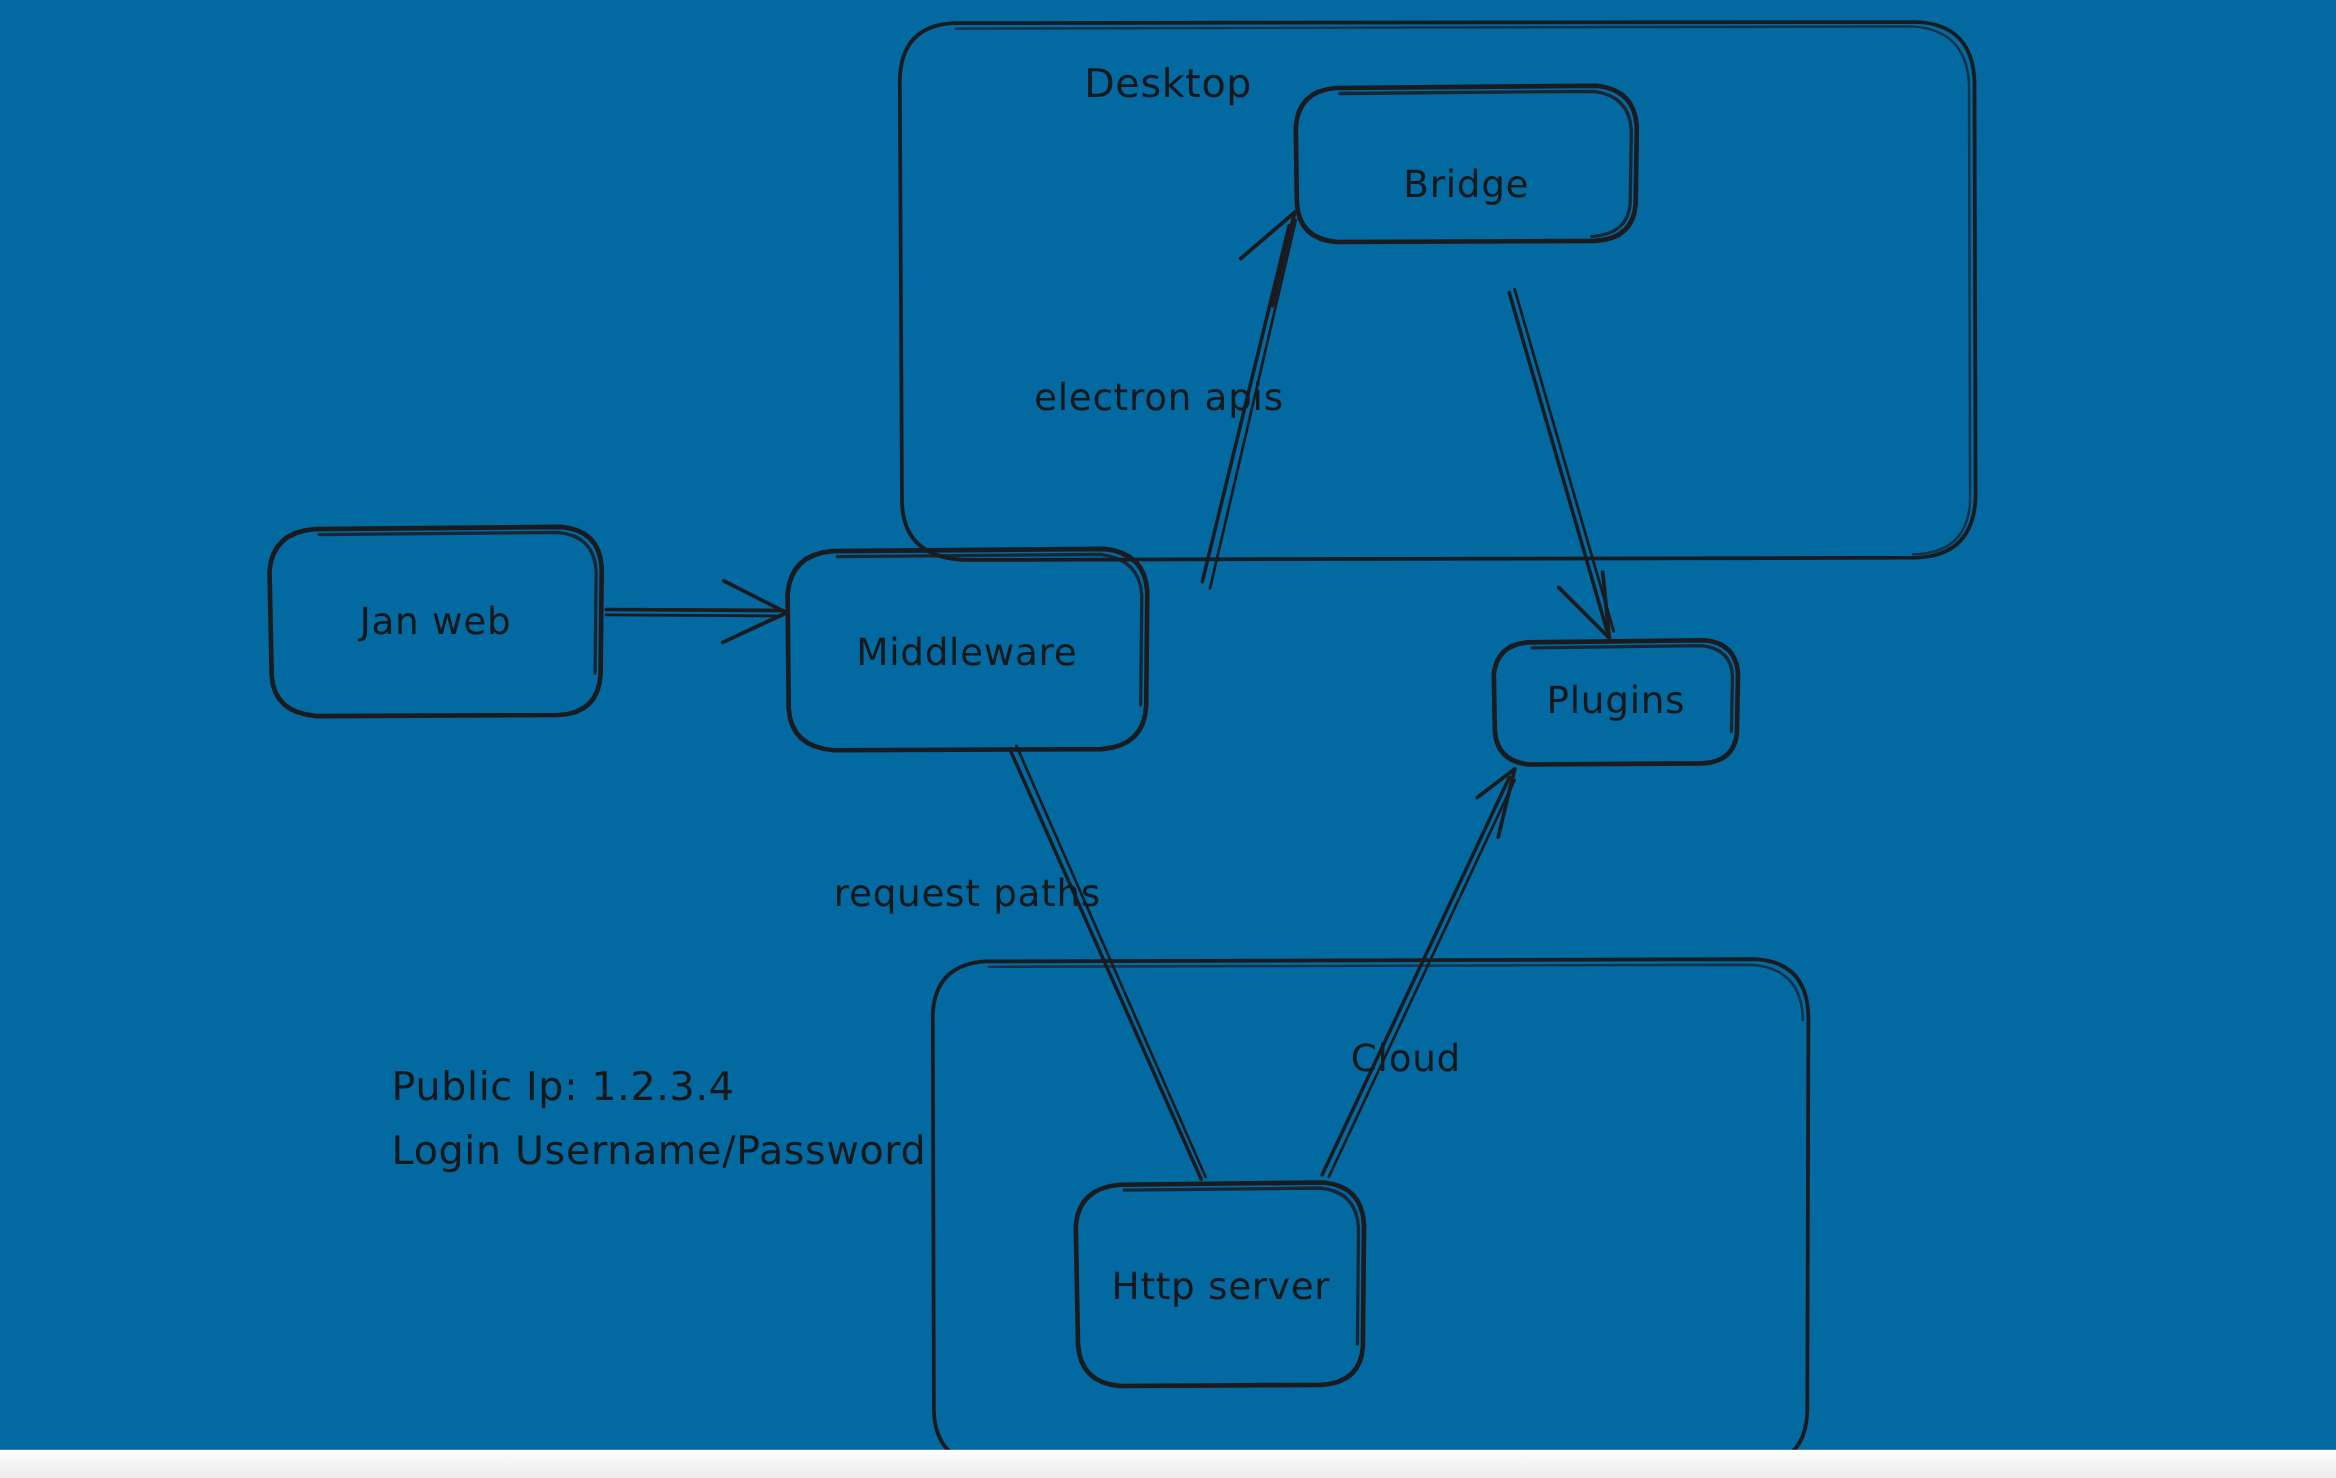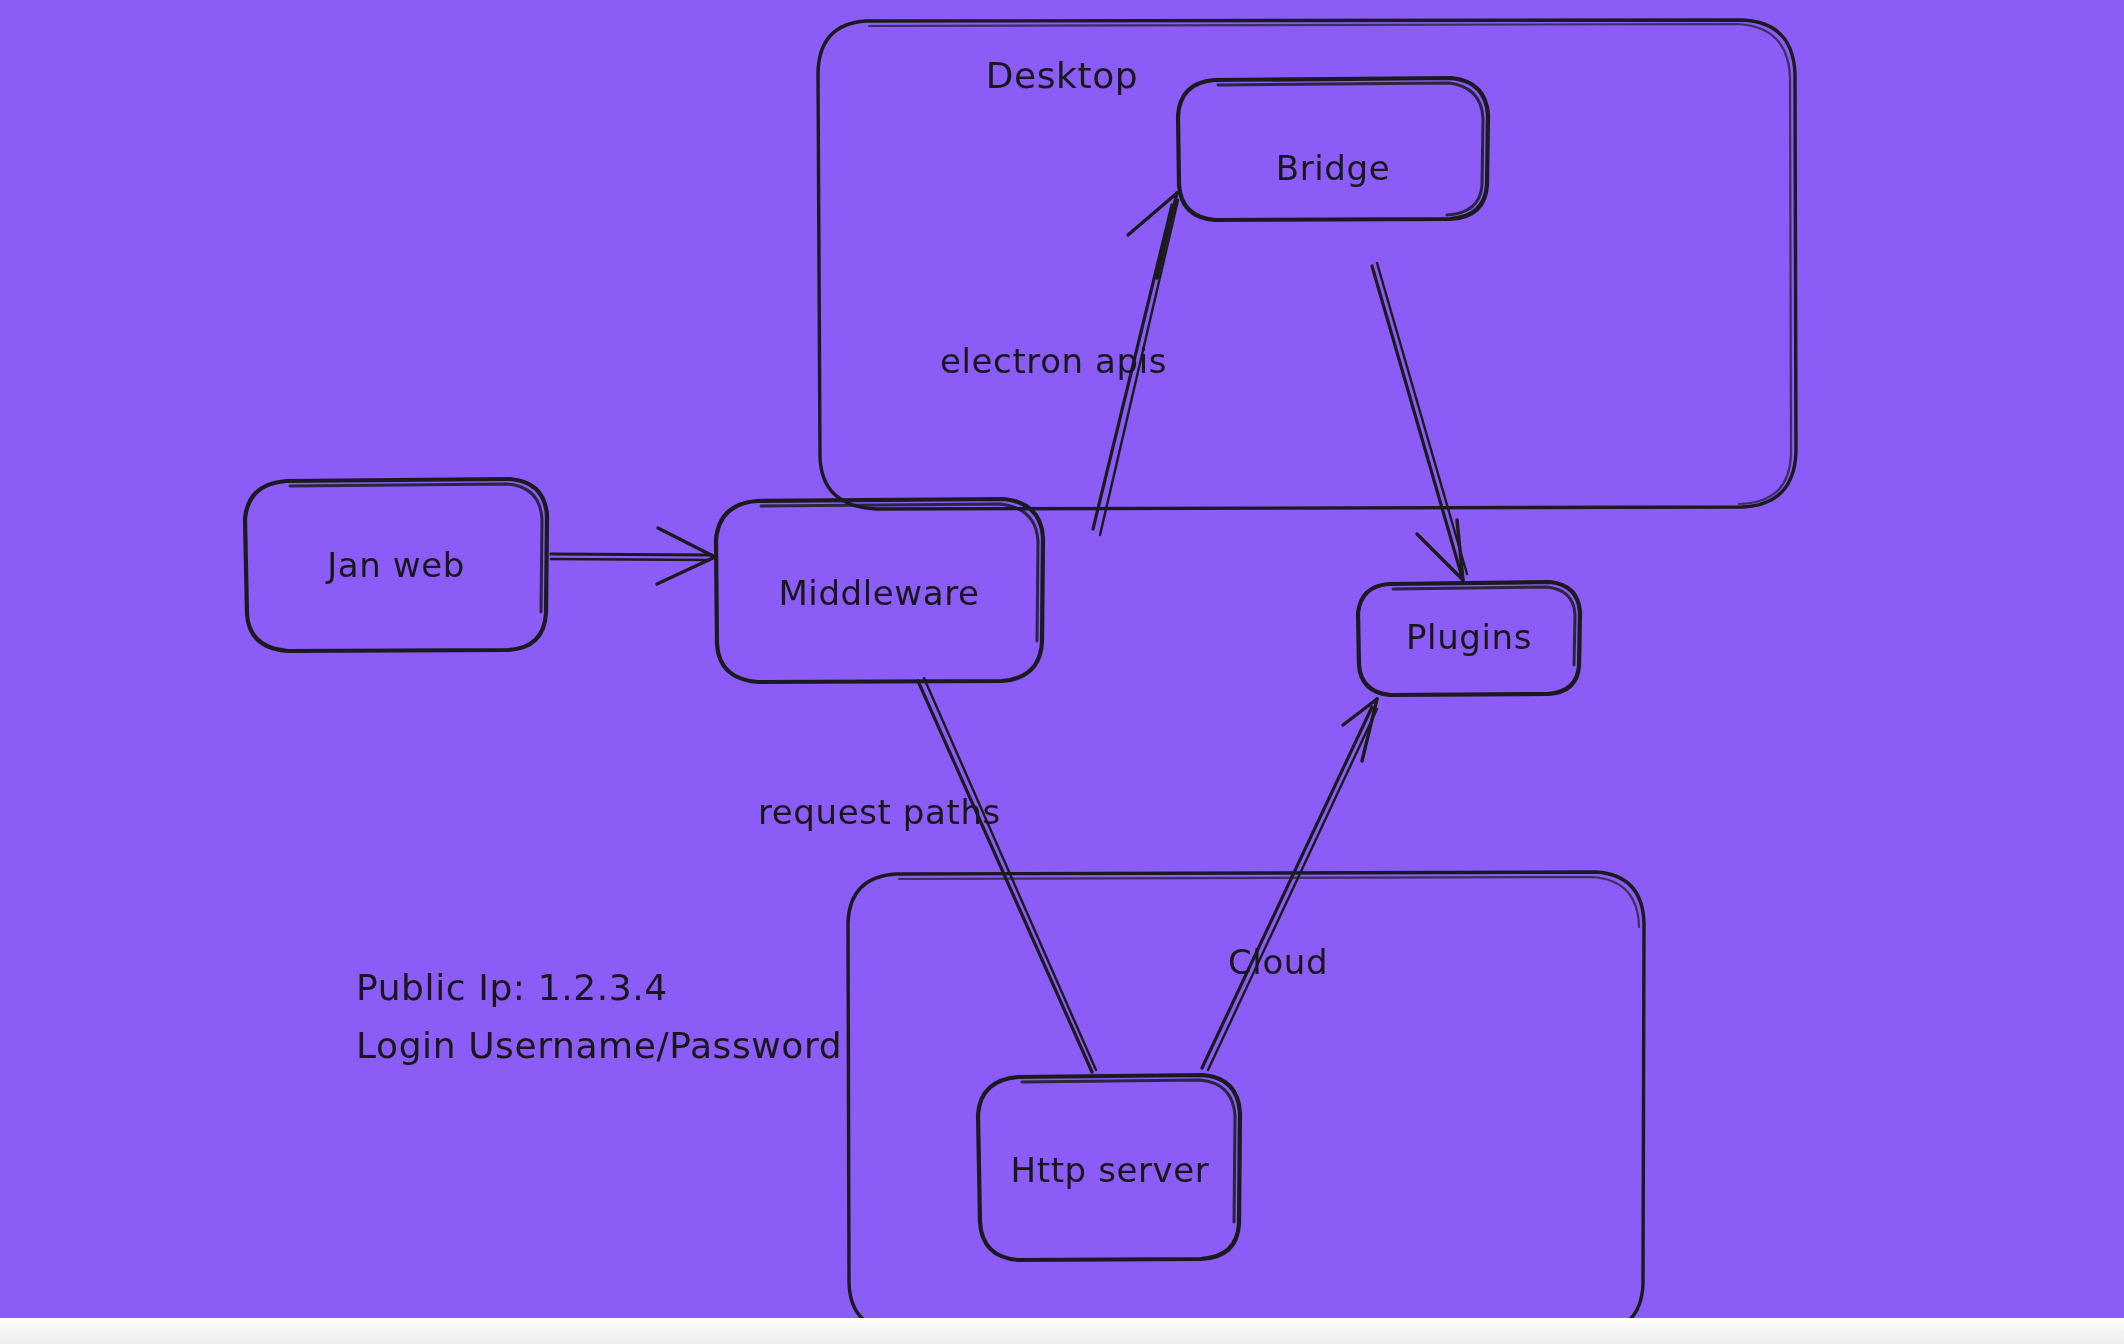--- a/index.html
+++ b/index.html
@@ -4,21 +4,21 @@
 <style>
   html, body {
     margin: 0;
     padding: 0;
     background: #ffffff;
   }
   #canvas-root {
     position: relative;
     width: 2124px;
     height: 1344px;
-    background: #8b5cf6;
+    background: #0369a1;
     overflow: hidden;
     font-family: "DejaVu Sans", sans-serif;
   }
   #diagram-svg {
     position: absolute;
     inset: 0;
     width: 2124px;
     height: 1344px;
     display: block;
   }

